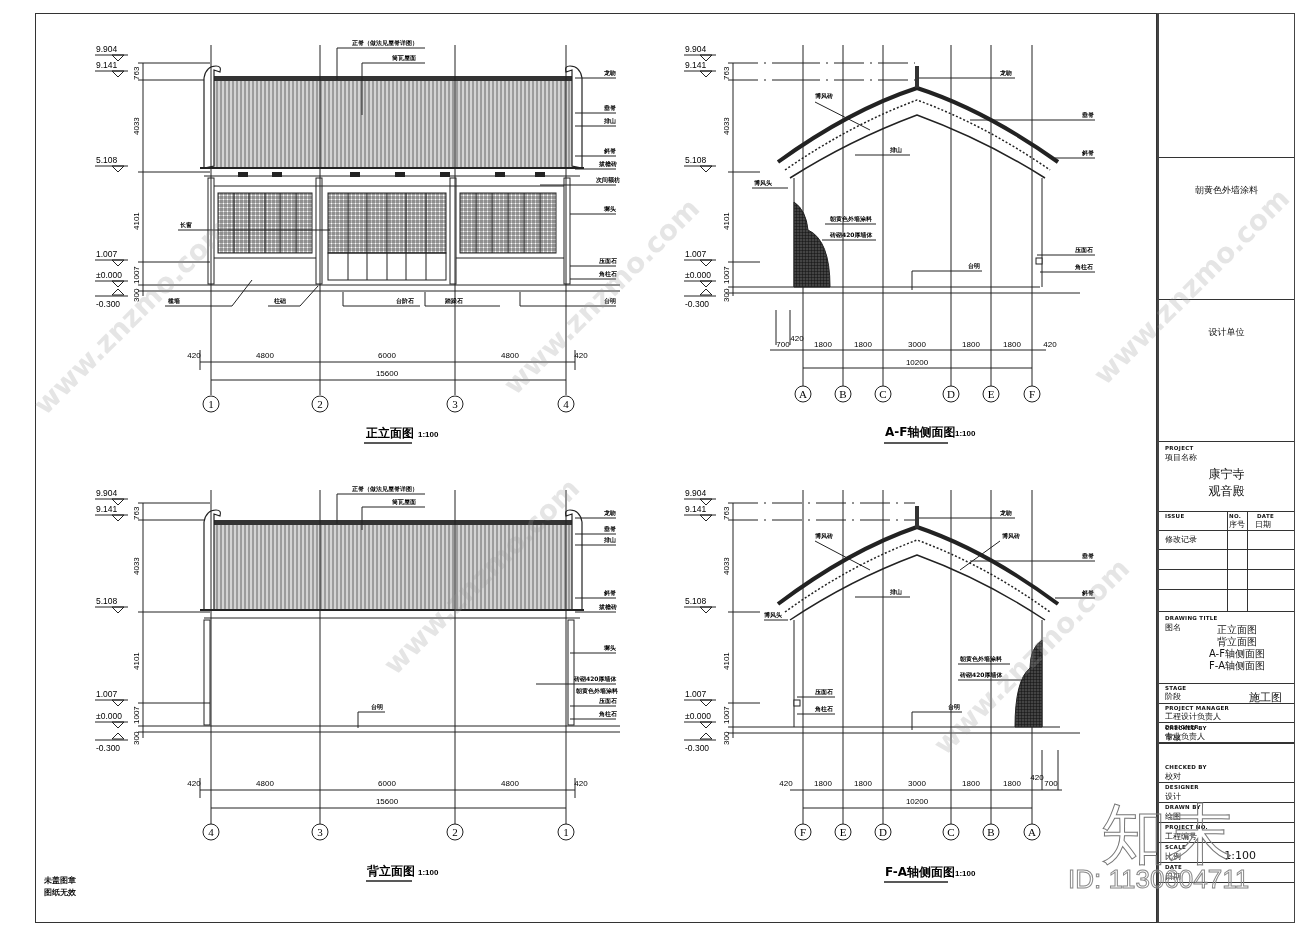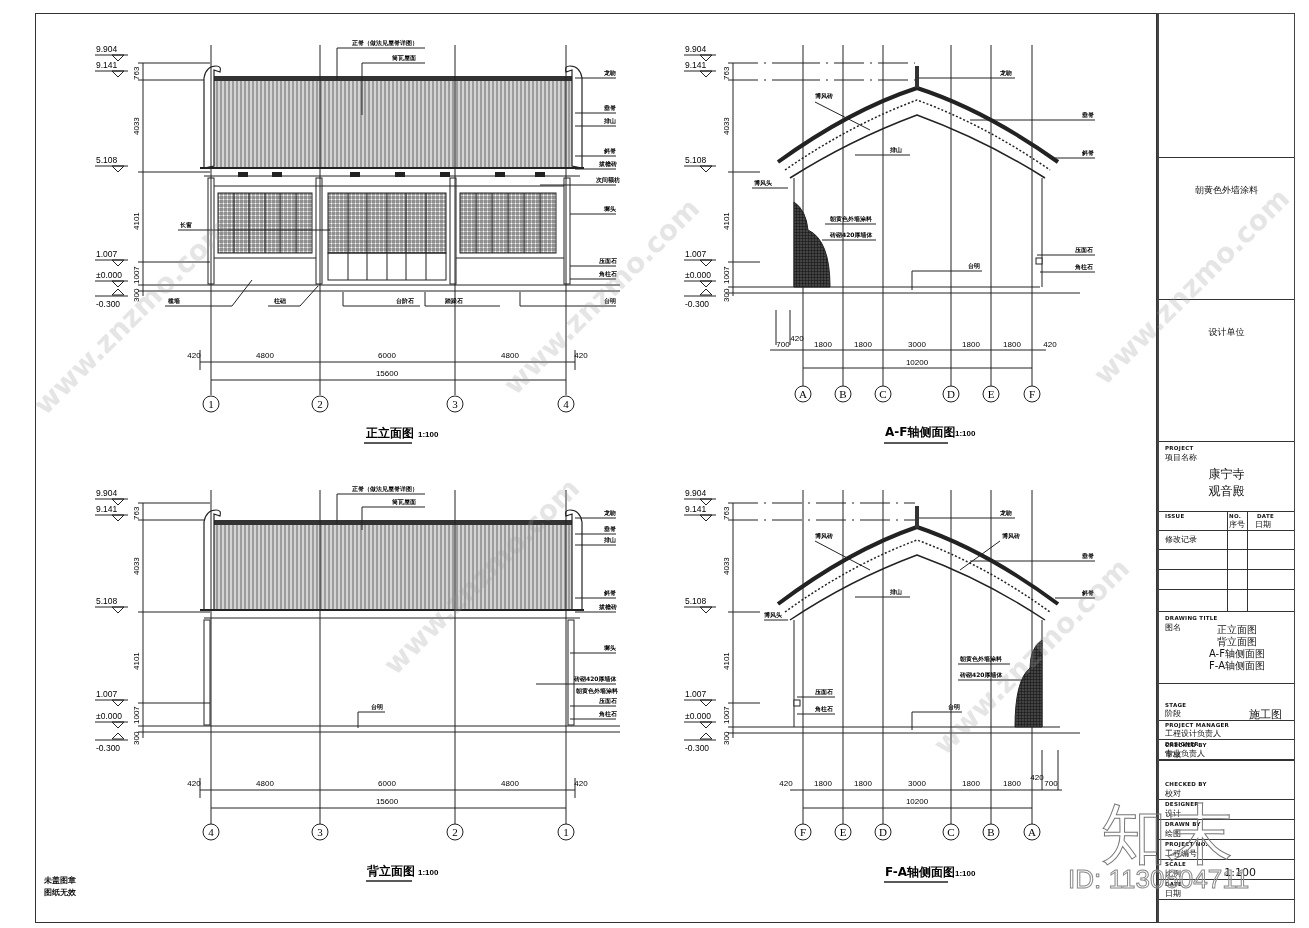--- a/index.html
+++ b/index.html
@@ -6,21 +6,21 @@
   body { width:1309px; height:928px; position:relative; overflow:hidden; font-family:"DejaVu Sans", sans-serif; color:#111; }
   .sheet { position:absolute; left:35px; top:13px; width:1122px; height:910px; border:1.5px solid #333; box-sizing:border-box; }
   .titleblock { position:absolute; left:1157px; top:13px; width:138px; height:910px; border:1.5px solid #444; border-left:2px solid #444; box-sizing:border-box; background:#fff; }
   .tb-sec { position:absolute; left:0; width:100%; border-bottom:1.5px solid #333; box-sizing:border-box; }
   .tb-center { position:absolute; width:100%; text-align:center; font-size:9px; }
   .tb-en { font-size:5.5px; font-weight:bold; letter-spacing:0.3px; position:absolute; left:6px; }
   .tb-cn { font-size:8px; position:absolute; left:6px; }
   .tb-big { position:absolute; width:100%; text-align:center; font-size:12px; line-height:16px; }
   .issue-row { position:absolute; left:0; width:100%; height:20px; border-bottom:1px solid #333; box-sizing:border-box; }
   .vline { position:absolute; top:0; bottom:0; border-left:1px solid #333; }
-  .tb-row { position:absolute; left:0; width:100%; border-bottom:1px solid #333; box-sizing:border-box;margin-top:17px; }
+  .tb-row { position:absolute; left:0; width:100%; border-bottom:1px solid #333; box-sizing:border-box; }
   .tb-val { position:absolute; right:12px; font-size:11px; }
   svg { position:absolute; left:0; top:0; }
   .lbl { font-size:6px; font-weight:bold; }
   .dim { font-size:8px; }
   .elev { font-size:8.5px; }
   .title { font-size:12px; font-weight:bold; }
   .scale { font-size:8px; font-weight:bold; }
   .wm { position:absolute; color:rgba(150,150,150,0.25); font-size:28px; font-weight:bold; transform:rotate(-45deg); pointer-events:none; white-space:nowrap; }
   .brand { position:absolute; left:1090px; top:790px; font-size:66px; color:rgba(120,120,120,0.35); font-weight:normal; -webkit-text-stroke:1px #777; color:transparent;margin-left:11px; }
   .idtxt { position:absolute; left:1068px; top:864px; font-size:26px; color:transparent; -webkit-text-stroke:1px #888; font-family:"Liberation Sans", sans-serif; }

